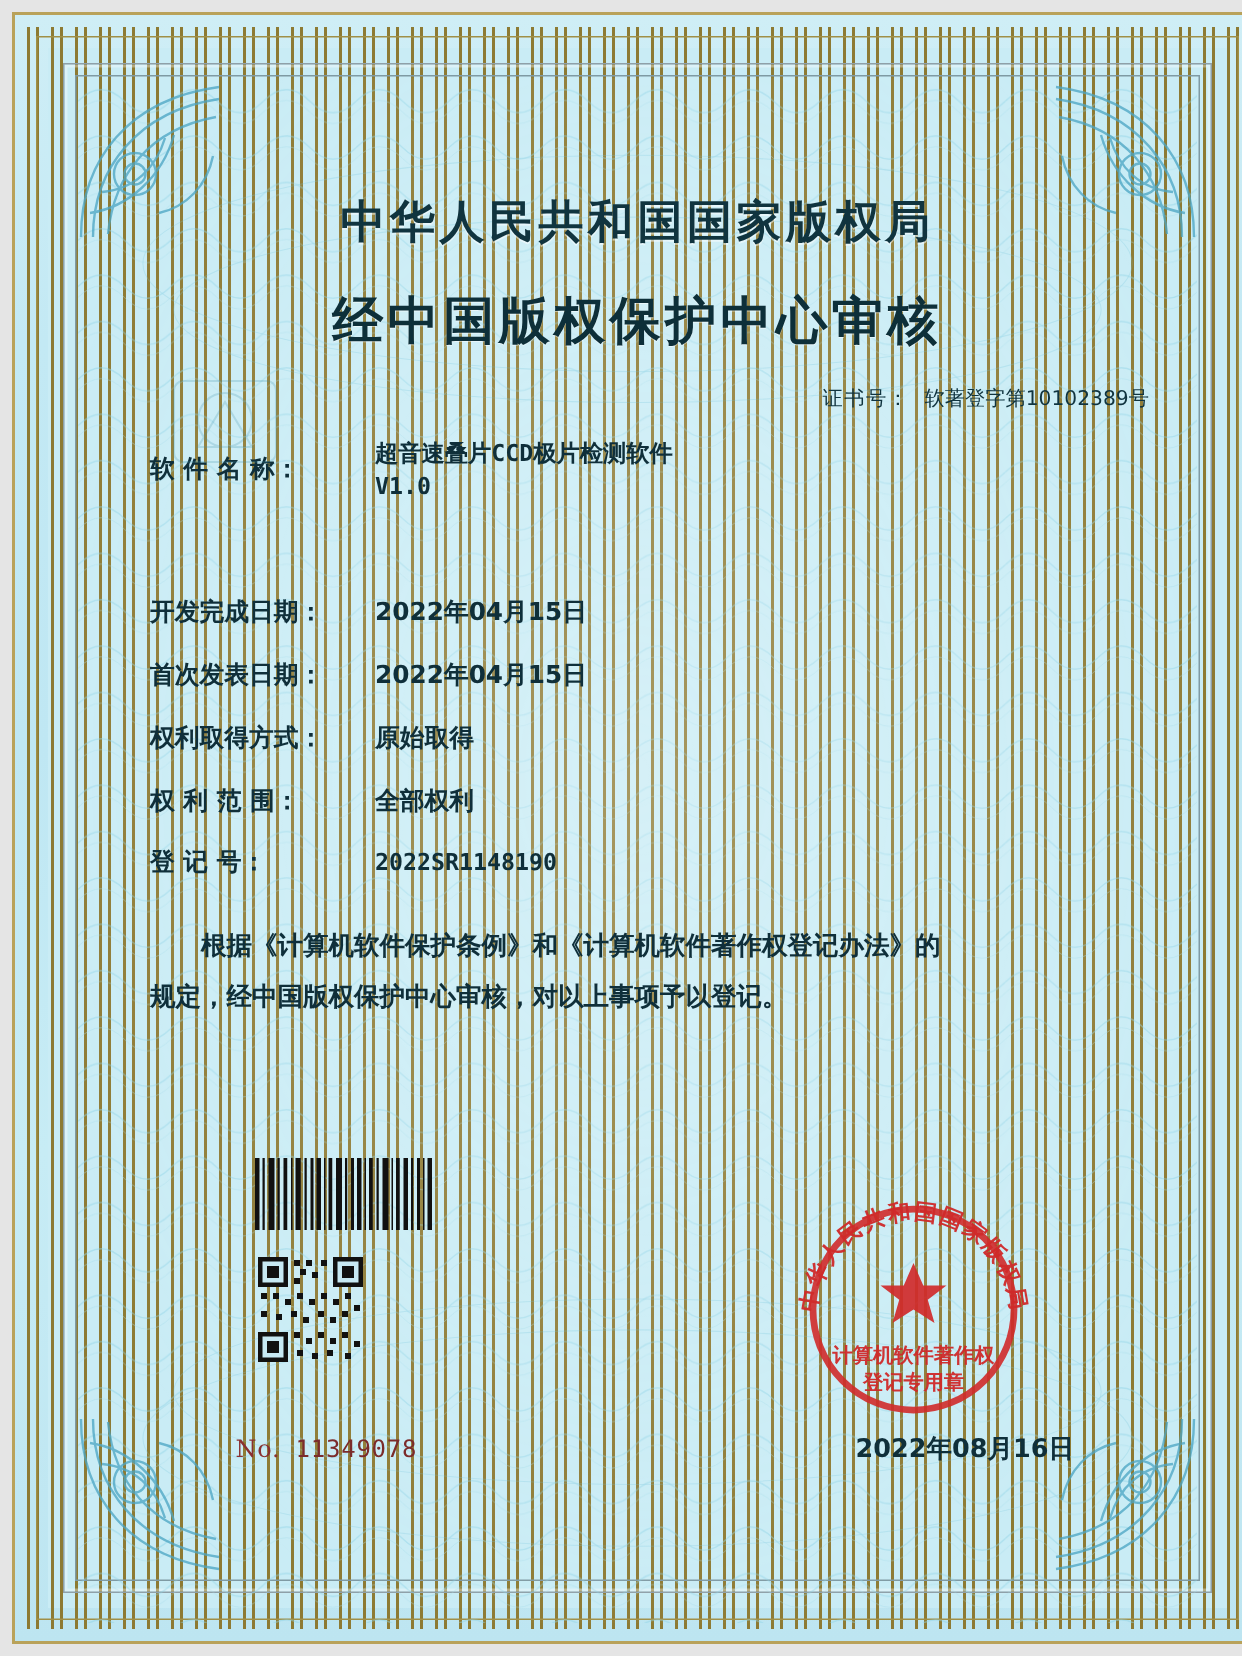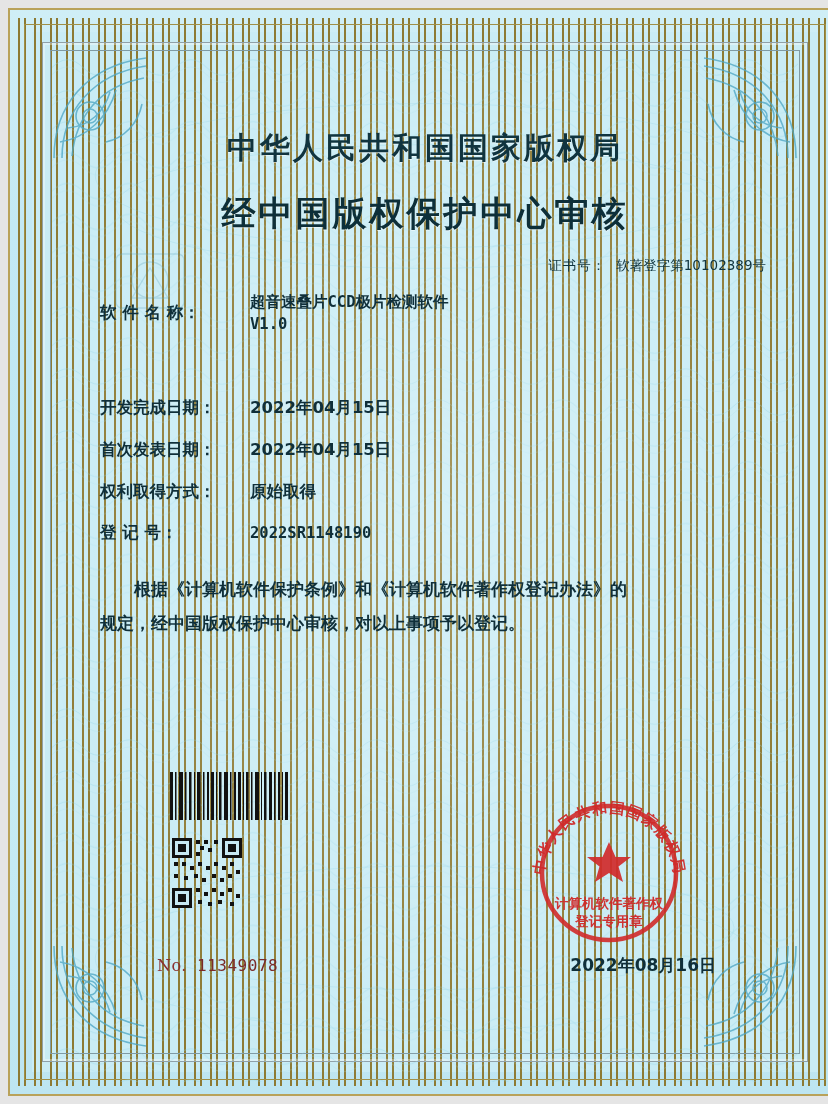--- a/index.html
+++ b/index.html
@@ -339,20 +339,24 @@
       <div class="field-row">
         <div class="field-label">首次发表日期：</div>
         <div class="field-value">2022年04月15日</div>
       </div>
 
       <div class="field-row">
         <div class="field-label">权利取得方式：</div>
         <div class="field-value">原始取得</div>
       </div>
 
+      <div class="field-row">
+        <div class="field-label">权 利 范 围：</div>
+        <div class="field-value">全部权利</div>
+      </div>
 
       <div class="field-row">
         <div class="field-label">登 记 号：</div>
         <div class="field-value mono-ish">2022SR1148190</div>
       </div>
 
     </div>
 
     <div class="statement">
       <div><span class="indent"></span><span>根据《计算机软件保护条例》和《计算机软件著作权登记办法》的</span></div>

